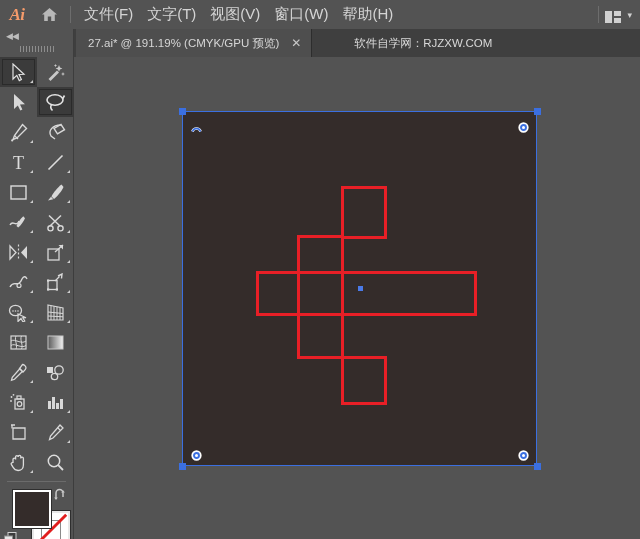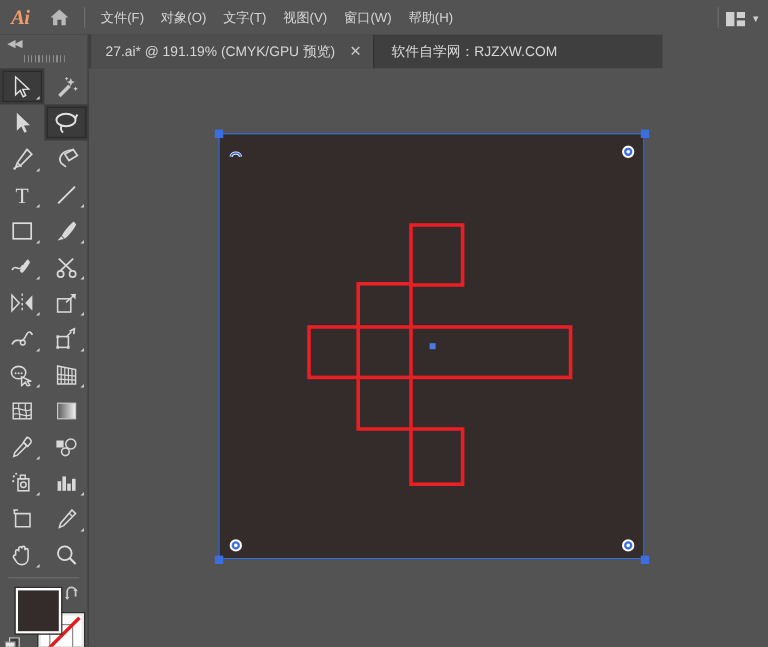--- a/index.html
+++ b/index.html
@@ -25,55 +25,55 @@
     letter-spacing: -0.5px;
   }
   #home-btn {
     width: 30px; height: 29px;
     display: flex; align-items: center; justify-content: center;
   }
   .menu-sep {
     width: 1px; height: 17px; background: #6d6d6d; margin: 0 6px;
   }
   .menu-item {
-    color: #d4d4d4; font-size: 11px;
+    color: #d4d4d4; font-size: 15px;
     padding: 0 7px; height: 29px;
     display: flex; align-items: center; white-space: nowrap;
   }
   #arrange-box {
     margin-left: auto; display: flex; align-items: center;
     padding-right: 8px; height: 29px;
   }
   #arrange-icon {
     width: 16px; height: 12px; position: relative; margin-right: 6px;
   }
   #chev-down { color: #d0d0d0; font-size: 9px; }
 
   
   #tabbar {
-    position: absolute; left: 0; top: 29px; width: 552px; height: 28px;
+    position: absolute; left: 0; top: 29px; width: 640px; height: 28px;
     background: #3f3f3f;
     display: flex; align-items: stretch;
   }
   #tabbar-lead { width: 76px; background: #3f3f3f; }
   #doc-tab {
     background: #4e4e4e;
     display: flex; align-items: center;
     padding: 0 8px 0 12px;
     border-right: 1px solid #2d2d2d;
     height: 28px;
   }
   #doc-tab-title { color: #d6d6d6; font-size: 11.5px; white-space: nowrap; }
   #doc-tab-close {
     color: #c8c8c8; font-size: 12px; margin-left: 10px;
     width: 14px; text-align: center; line-height: 1;
   }
   #watermark {
     display: flex; align-items: center; padding-left: 14px;
-    color: #d8d8d8; font-size: 11.5px; white-space: nowrap;
+    color: #d8d8d8; font-size: 11.5px; white-space: nowrap; margin-left: 28px;
   }
 
   
   #toolpanel {
     position: absolute; left: 0; top: 29px; width: 74px; height: 510px;
     background: #535353;
     border-right: 1px solid #3d3d3d;
   }
   #tool-collapse {
     height: 14px; display: flex; align-items: center;
@@ -184,21 +184,20 @@
 
   <div id="menubar">
     <div id="ai-logo">Ai</div>
     <div id="home-btn">
       <svg width="17" height="15" viewBox="0 0 17 15">
         <path d="M8.5 1 L16 7.6 L13.8 7.6 L13.8 14 L10.2 14 L10.2 9.4 L6.8 9.4 L6.8 14 L3.2 14 L3.2 7.6 L1 7.6 Z" fill="#b8b8b8"></path>
       </svg>
     </div>
     <div class="menu-sep"></div>
     <div class="menu-item">文件(F)</div>
-    <div class="menu-item">对象(O)</div>
     <div class="menu-item">文字(T)</div>
     <div class="menu-item">视图(V)</div>
     <div class="menu-item">窗口(W)</div>
     <div class="menu-item">帮助(H)</div>
     <div id="arrange-box">
       <div class="menu-sep"></div>
       <div id="arrange-icon">
         <svg width="16" height="12" viewBox="0 0 16 12">
           <rect x="0" y="0" width="7" height="12" fill="#d0d0d0"></rect>
           <rect x="9" y="0" width="7" height="5" fill="#d0d0d0"></rect>

